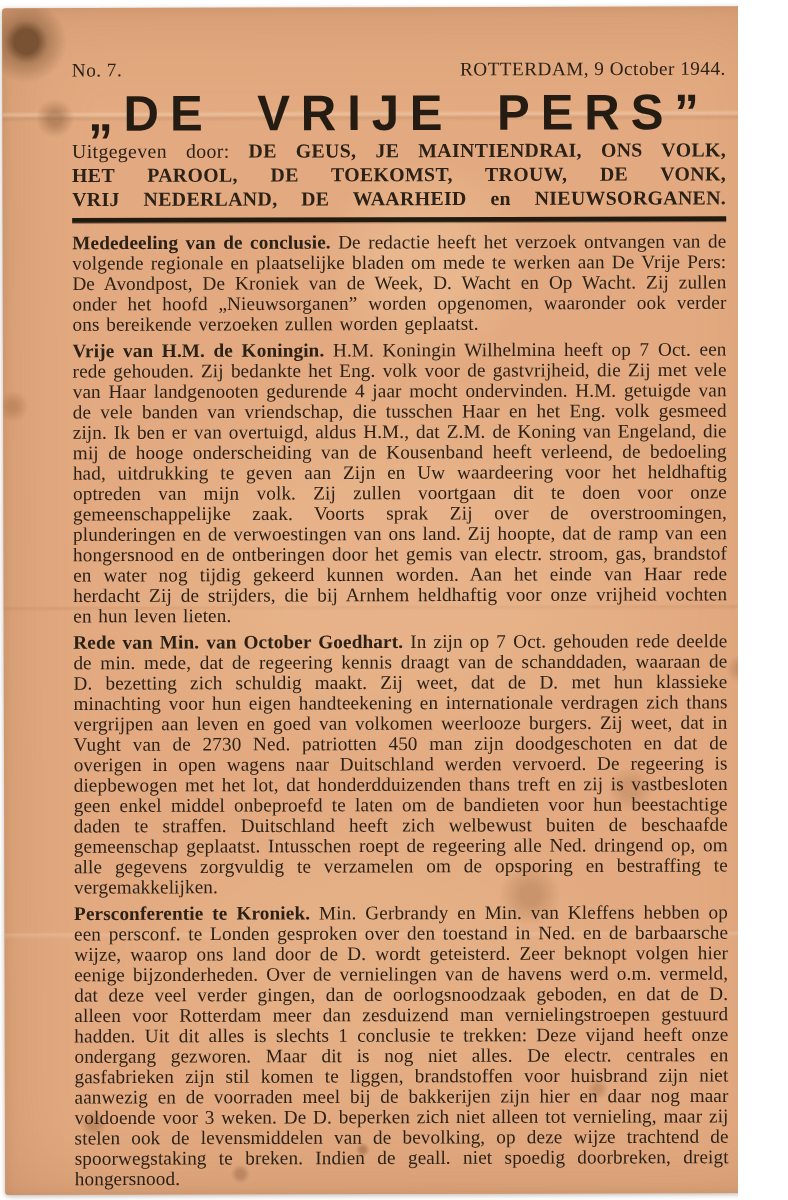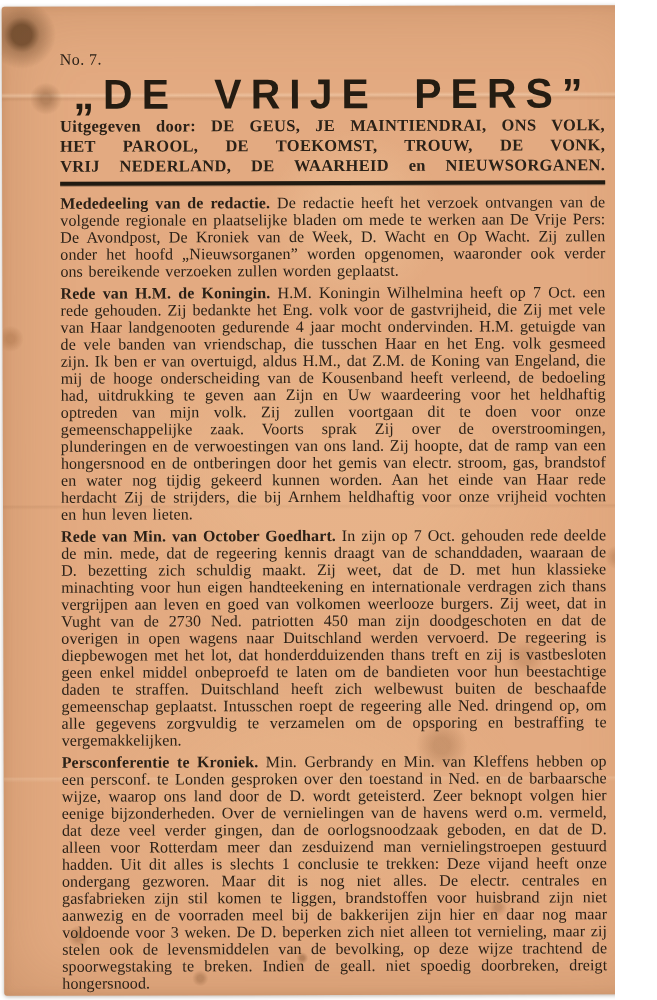--- a/index.html
+++ b/index.html
@@ -59,21 +59,21 @@
   .title{
     margin-top:4px; text-align:center; white-space:nowrap;
     font-family:"Liberation Sans", sans-serif; font-weight:700;
     font-size:41px; line-height:44px; letter-spacing:9px; word-spacing:16px;
     color:#241c12; transform:scaleY(1.02);
   }
   .pub-line{
     font-size:16.5px; line-height:20px; font-weight:700; letter-spacing:.3px;
     text-align:justify; text-align-last:justify;
   }
-  .pub-prefix{font-weight:700;}
+  .pub-prefix{font-weight:400;}
   .rule{
     height:4px; background:var(--rule); margin-top:5px; margin-bottom:9px;
     box-shadow:0 1px 0 rgba(32,26,17,.35);
   }
 
   .article{ 
     font-size:16px; line-height:17px; letter-spacing:.1px; word-spacing:1.5px;
     text-align:justify; margin-bottom:5px;
   }
   .lead{font-weight:700;}
@@ -82,42 +82,43 @@
 <body>
 
 <div class="photo">
   <div class="paper">
     <div class="texture"></div>
 
     <div class="content">
 
       <div class="mast-row">
         <span>No. 7.</span>
+        <span>ROTTERDAM, 9 October 1944.</span>
       </div>
 
       <div class="title">„DE VRIJE PERS”</div>
 
       <div>
         <div class="pub-line">
           <span class="pub-prefix">Uitgegeven door:</span>
           <span>DE GEUS, JE MAINTIENDRAI, ONS VOLK,</span>
         </div>
         <div class="pub-line">HET PAROOL, DE TOEKOMST, TROUW, DE VONK,</div>
         <div class="pub-line">VRIJ NEDERLAND, DE WAARHEID en NIEUWSORGANEN.</div>
       </div>
 
       <div class="rule"></div>
 
       <div>
         <p class="article">
-          <span class="lead">Mededeeling van de redactie.</span>
+          <span class="lead">Mededeeling van de conclusie.</span>
           <span>De redactie heeft het verzoek ontvangen van de volgende regionale en plaatselijke bladen om mede te werken aan De Vrije Pers: De Avondpost, De Kroniek van de Week, D. Wacht en Op Wacht. Zij zullen onder het hoofd „Nieuwsorganen” worden opgenomen, waaronder ook verder ons bereikende verzoeken zullen worden geplaatst.</span>
         </p>
         <p class="article">
-          <span class="lead">Rede van H.M. de Koningin.</span>
+          <span class="lead">Vrije van H.M. de Koningin.</span>
           <span>H.M. Koningin Wilhelmina heeft op 7 Oct. een rede gehouden. Zij bedankte het Eng. volk voor de gastvrijheid, die Zij met vele van Haar landgenooten gedurende 4 jaar mocht ondervinden. H.M. getuigde van de vele banden van vriendschap, die tusschen Haar en het Eng. volk gesmeed zijn. Ik ben er van overtuigd, aldus H.M., dat Z.M. de Koning van Engeland, die mij de hooge onderscheiding van de Kousenband heeft verleend, de bedoeling had, uitdrukking te geven aan Zijn en Uw waardeering voor het heldhaftig optreden van mijn volk. Zij zullen voortgaan dit te doen voor onze gemeenschappelijke zaak. Voorts sprak Zij over de overstroomingen, plunderingen en de verwoestingen van ons land. Zij hoopte, dat de ramp van een hongersnood en de ontberingen door het gemis van electr. stroom, gas, brandstof en water nog tijdig gekeerd kunnen worden. Aan het einde van Haar rede herdacht Zij de strijders, die bij Arnhem heldhaftig voor onze vrijheid vochten en hun leven lieten.</span>
         </p>
         <p class="article">
           <span class="lead">Rede van Min. van October Goedhart.</span>
           <span>In zijn op 7 Oct. gehouden rede deelde de min. mede, dat de regeering kennis draagt van de schanddaden, waaraan de D. bezetting zich schuldig maakt. Zij weet, dat de D. met hun klassieke minachting voor hun eigen handteekening en internationale verdragen zich thans vergrijpen aan leven en goed van volkomen weerlooze burgers. Zij weet, dat in Vught van de 2730 Ned. patriotten 450 man zijn doodgeschoten en dat de overigen in open wagens naar Duitschland werden vervoerd. De regeering is diepbewogen met het lot, dat honderdduizenden thans treft en zij is vastbesloten geen enkel middel onbeproefd te laten om de bandieten voor hun beestachtige daden te straffen. Duitschland heeft zich welbewust buiten de beschaafde gemeenschap geplaatst. Intusschen roept de regeering alle Ned. dringend op, om alle gegevens zorgvuldig te verzamelen om de opsporing en bestraffing te vergemakkelijken.</span>
         </p>
         <p class="article">
           <span class="lead">Persconferentie te Kroniek.</span>
           <span>Min. Gerbrandy en Min. van Kleffens hebben op een persconf. te Londen gesproken over den toestand in Ned. en de barbaarsche wijze, waarop ons land door de D. wordt geteisterd. Zeer beknopt volgen hier eenige bijzonderheden. Over de vernielingen van de havens werd o.m. vermeld, dat deze veel verder gingen, dan de oorlogsnoodzaak geboden, en dat de D. alleen voor Rotterdam meer dan zesduizend man vernielingstroepen gestuurd hadden. Uit dit alles is slechts 1 conclusie te trekken: Deze vijand heeft onze ondergang gezworen. Maar dit is nog niet alles. De electr. centrales en gasfabrieken zijn stil komen te liggen, brandstoffen voor huisbrand zijn niet aanwezig en de voorraden meel bij de bakkerijen zijn hier en daar nog maar voldoende voor 3 weken. De D. beperken zich niet alleen tot vernieling, maar zij stelen ook de levensmiddelen van de bevolking, op deze wijze trachtend de spoorwegstaking te breken. Indien de geall. niet spoedig doorbreken, dreigt hongersnood.</span>
         </p>

